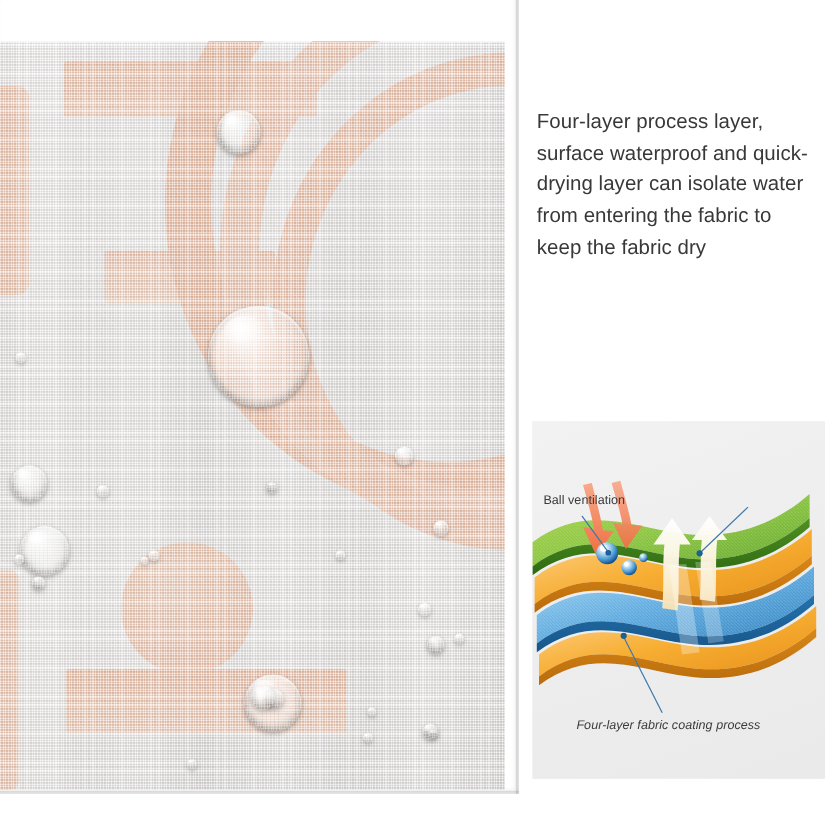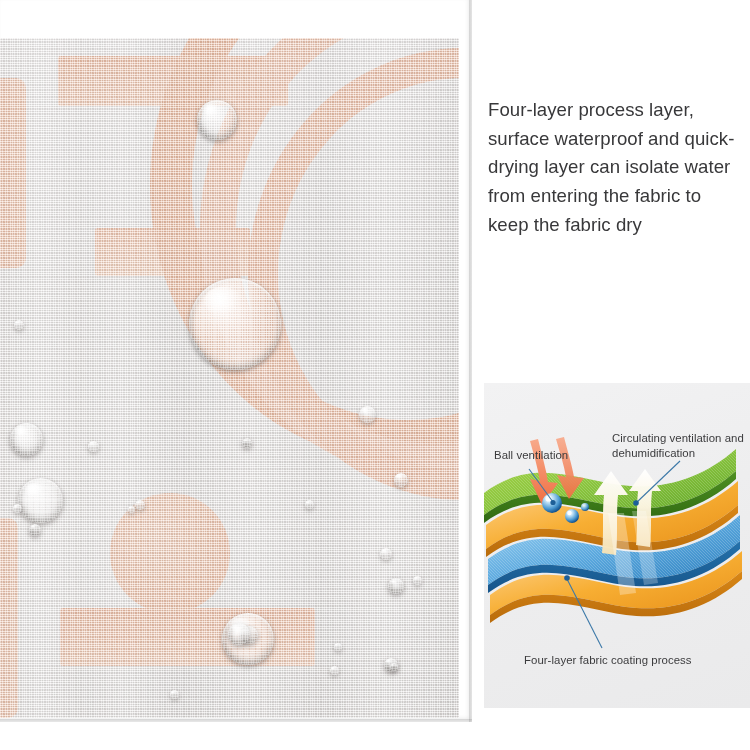--- a/index.html
+++ b/index.html
@@ -115,21 +115,21 @@
 
   
   #diagram-panel{position:absolute;left:484px;top:383px;width:266px;height:325px;
                  background:#efeff0;overflow:hidden;}
   #diagram-panel .shade{position:absolute;inset:0;
       background:linear-gradient(160deg,#f2f2f3 0%,#ededee 55%,#eaeaeb 100%);}
 
   .dlabel{position:absolute;color:#3b3b3d;font-size:11.4px;line-height:1.28;letter-spacing:.05px;}
   #lbl-ball{left:10px;top:65px;width:110px;}
   #lbl-vent{left:128px;top:48px;width:136px;}
-  #lbl-four{left:40px;top:270px;width:215px;}
+  #lbl-four{left:40px;top:270px;width:215px;font-style:italic;}
 
   svg.diag{position:absolute;left:0;top:0;width:266px;height:325px;overflow:visible;}
 
   
   .vline{position:absolute;top:0;left:469px;width:3px;height:722px;
          background:linear-gradient(90deg,rgba(0,0,0,.13),rgba(0,0,0,.02));}
   .hline{position:absolute;left:0;top:719px;width:472px;height:3px;
          background:linear-gradient(180deg,rgba(0,0,0,.12),rgba(0,0,0,.00));}
 </style>
 </head>
@@ -310,15 +310,14 @@
       <line x1="118" y1="265" x2="83" y2="196"></line>
     </g>
     <g fill="#1d5f98">
       <circle cx="69" cy="119.5" r="2.6"></circle>
       <circle cx="152" cy="120" r="2.8"></circle>
       <circle cx="83" cy="195" r="2.8"></circle>
     </g>
   </svg>
 
   <div class="dlabel" id="lbl-ball">Ball ventilation</div>
-  <div class="dlabel" id="lbl-vent">Circulating ventilation and dehumidification</div>
   <div class="dlabel" id="lbl-four">Four-layer fabric coating process</div>
 </div>
 
 </body></html>

